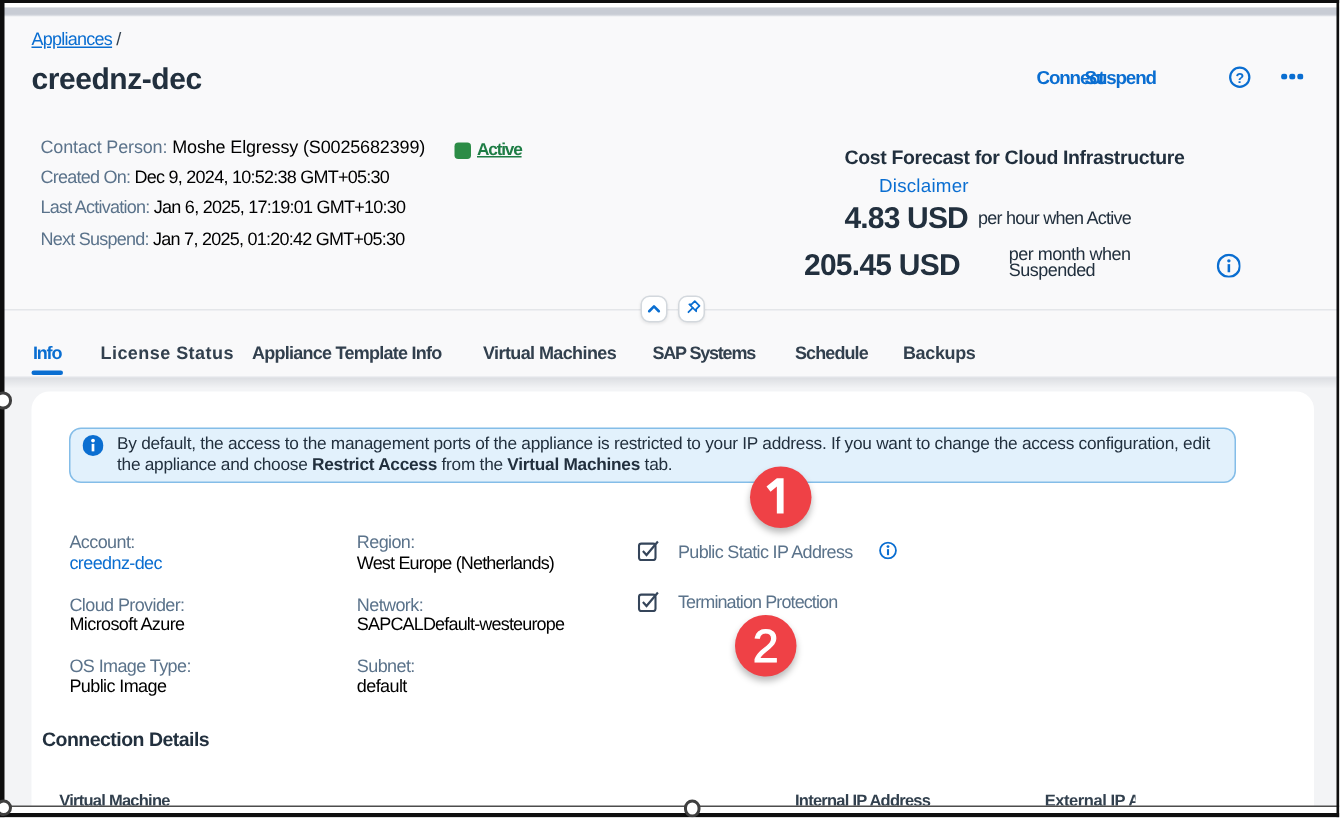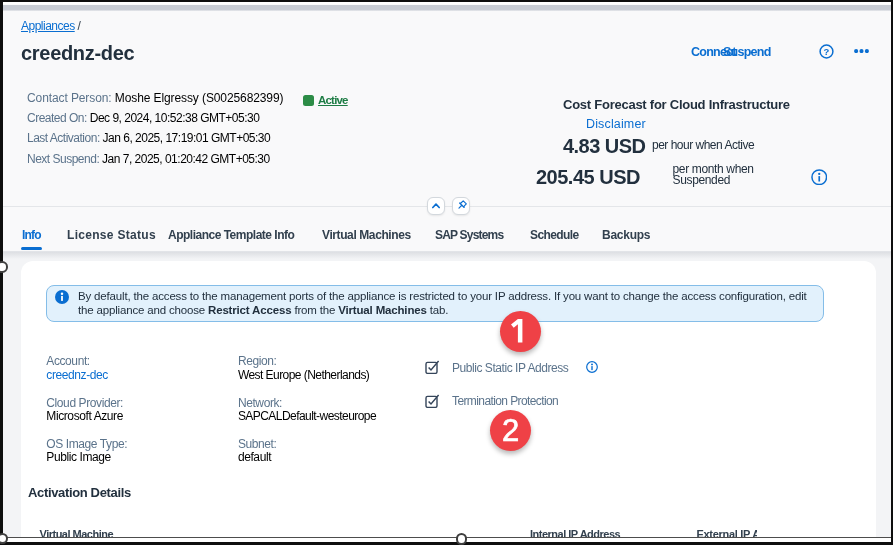--- a/index.html
+++ b/index.html
@@ -59,21 +59,21 @@
     <text x="7.5" y="11.2" text-anchor="middle" font-family="Liberation Sans" font-size="9.5" font-weight="bold" fill="#0a6ed1">?</text>
   </svg>
   <svg class="abs" style="left:853.5px; top:48.6px;" width="15" height="4.2" viewBox="0 0 15 4.2">
     <circle cx="2.1" cy="2.1" r="2.05" fill="#0a6ed1"></circle>
       <circle cx="7.5" cy="2.1" r="2.05" fill="#0a6ed1"></circle>
       <circle cx="12.9" cy="2.1" r="2.05" fill="#0a6ed1"></circle>
   </svg>
 
   <div class="abs inforow" style="left:27px; top:92px;"><span class="lbl">Contact Person:</span> <span class="val">Moshe Elgressy (S0025682399)</span></div>
   <div class="abs inforow2" style="left:27px; top:112.2px;"><span class="lbl">Created On:</span> <span class="val">Dec 9, 2024, 10:52:38 GMT+05:30</span></div>
-  <div class="abs inforow2" style="left:27px; top:132.4px;"><span class="lbl">Last Activation:</span> <span class="val">Jan 6, 2025, 17:19:01 GMT+05:30</span></div>
+  <div class="abs inforow2" style="left:27px; top:132.4px;"><span class="lbl">Last Activation:</span> <span class="val">Jan 6, 2025, 17:19:01 GMT+10:30</span></div>
   <div class="abs inforow2" style="left:27px; top:152.6px;"><span class="lbl">Next Suspend:</span> <span class="val">Jan 7, 2025, 01:20:42 GMT+05:30</span></div>
 
   <div class="abs" style="left:302.5px; top:95px; width:11px; height:11px; background:#2c8c46; border-radius:2.5px;"></div>
   <div class="abs" style="left:318px; top:94.6px; font-size:11.5px; font-weight:bold; letter-spacing:-0.8px; color:#1e7d45; text-decoration:underline;">Active</div>
 
   <div class="abs costtitle">Cost Forecast for Cloud Infrastructure</div>
   <div class="abs disclaimer">Disclaimer</div>
   <div class="abs costbig" style="left:563px; top:136.2px; letter-spacing:-0.55px;">4.83 USD</div>
   <div class="abs costsm" style="left:652px; top:139.3px; letter-spacing:-0.5px;">per hour when Active</div>
   <div class="abs costbig" style="left:536px; top:166.6px; letter-spacing:-0.5px;">205.45 USD</div>
@@ -149,21 +149,21 @@
     <rect x="1" y="2.4" width="11" height="11" rx="1.6" fill="none" stroke="#35455a" stroke-width="1.4"></rect>
     <path d="M3.6 7.4 L6.0 10 L13.6 1.0" fill="none" stroke="#35455a" stroke-width="1.45"></path>
   </svg>
   <div class="abs f" style="left:452px; top:395.4px; color:#5b738b; letter-spacing:-0.6px;">Termination Protection</div>
 
   <div class="abs redcircle" style="left:500px; top:311px;"><svg width="41" height="41" viewBox="0 0 41 41">
         <path d="M17.9 7.9 H22.4 V31.4 H17.9 V13.3 L13.7 16.8 L11.0 13.4 Z" fill="#fff"></path>
       </svg></div>
   <div class="abs redcircle" style="left:490px; top:409.5px;">2</div>
 
-  <div class="abs conn">Activation Details</div>
+  <div class="abs conn">Connection Details</div>
 
   <div class="abs" style="left:0; top:529px; width:757px; height:8.2px; overflow:hidden;">
     <div class="abs th" style="left:39.5px; top:0.2px;">Virtual Machine</div>
     <div class="abs th" style="left:530px; top:0.2px;">Internal IP Address</div>
     <div class="abs th" style="left:696.5px; top:0.2px; letter-spacing:-0.3px;">External IP Address</div>
   </div>
 
   <div class="abs selline"></div>
   <div class="abs whitestrip"></div>
   <div class="abs handle" style="left:-4px; top:261px;"></div>

